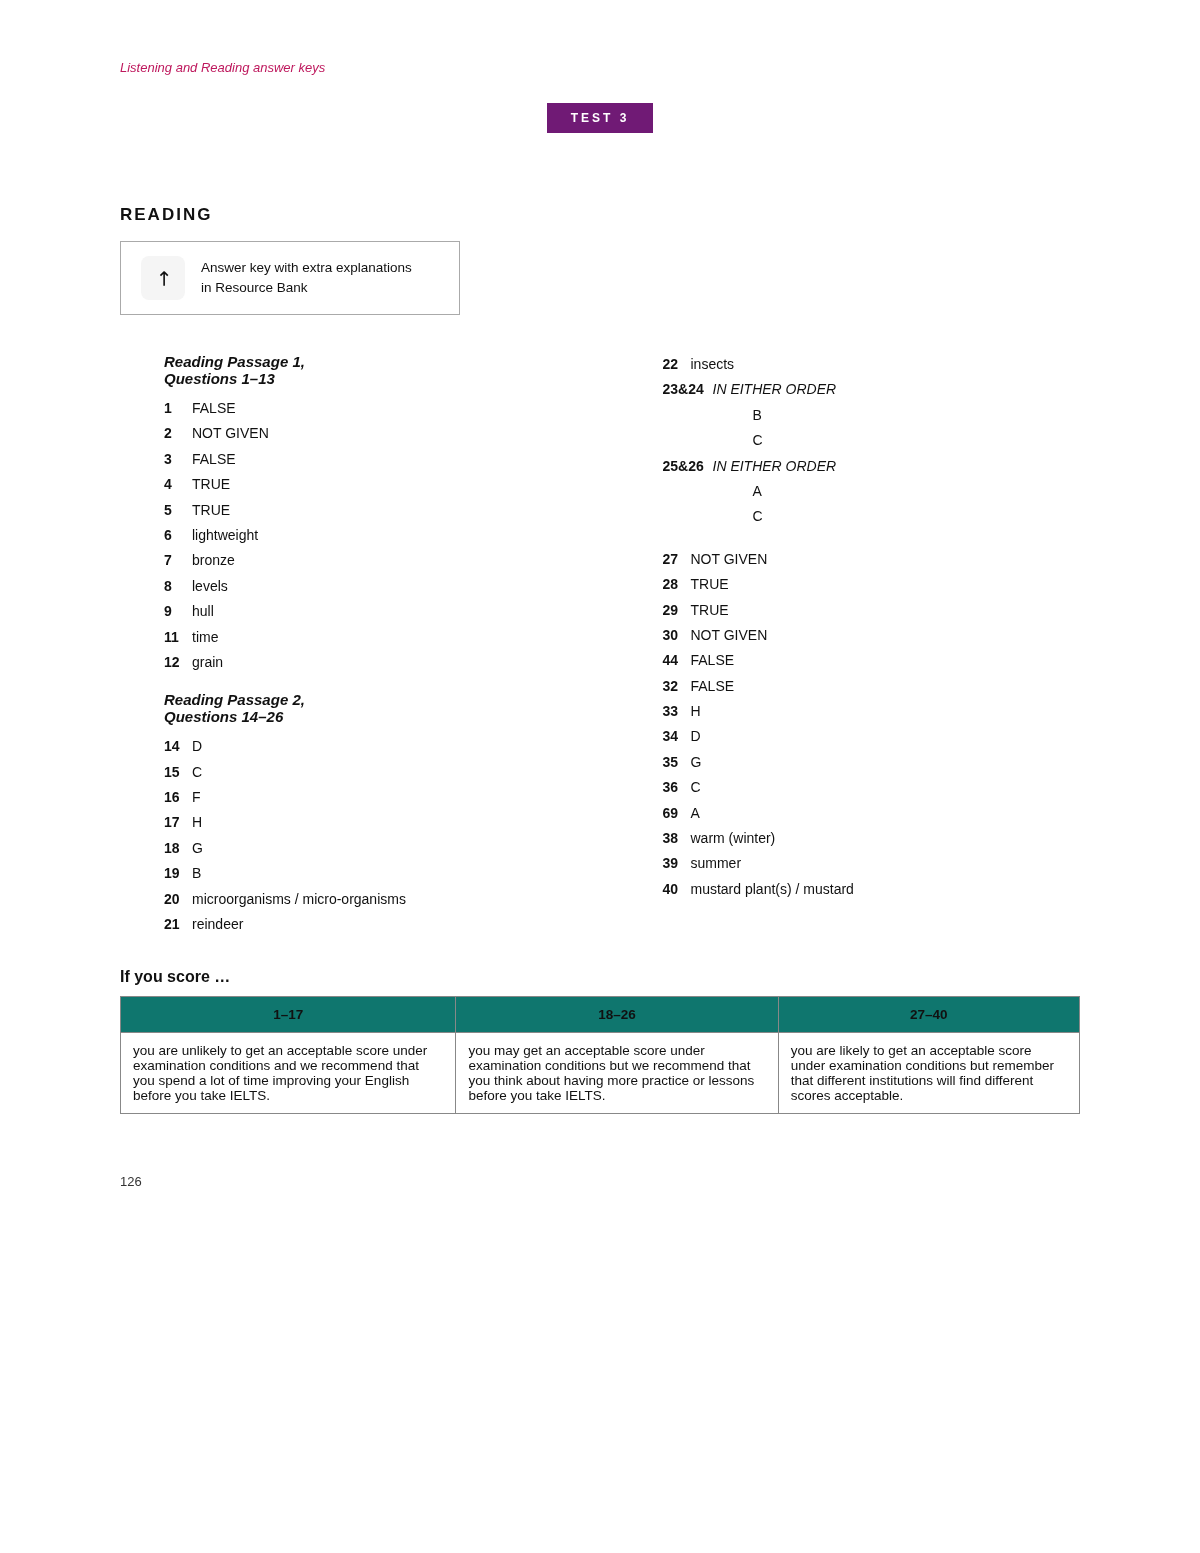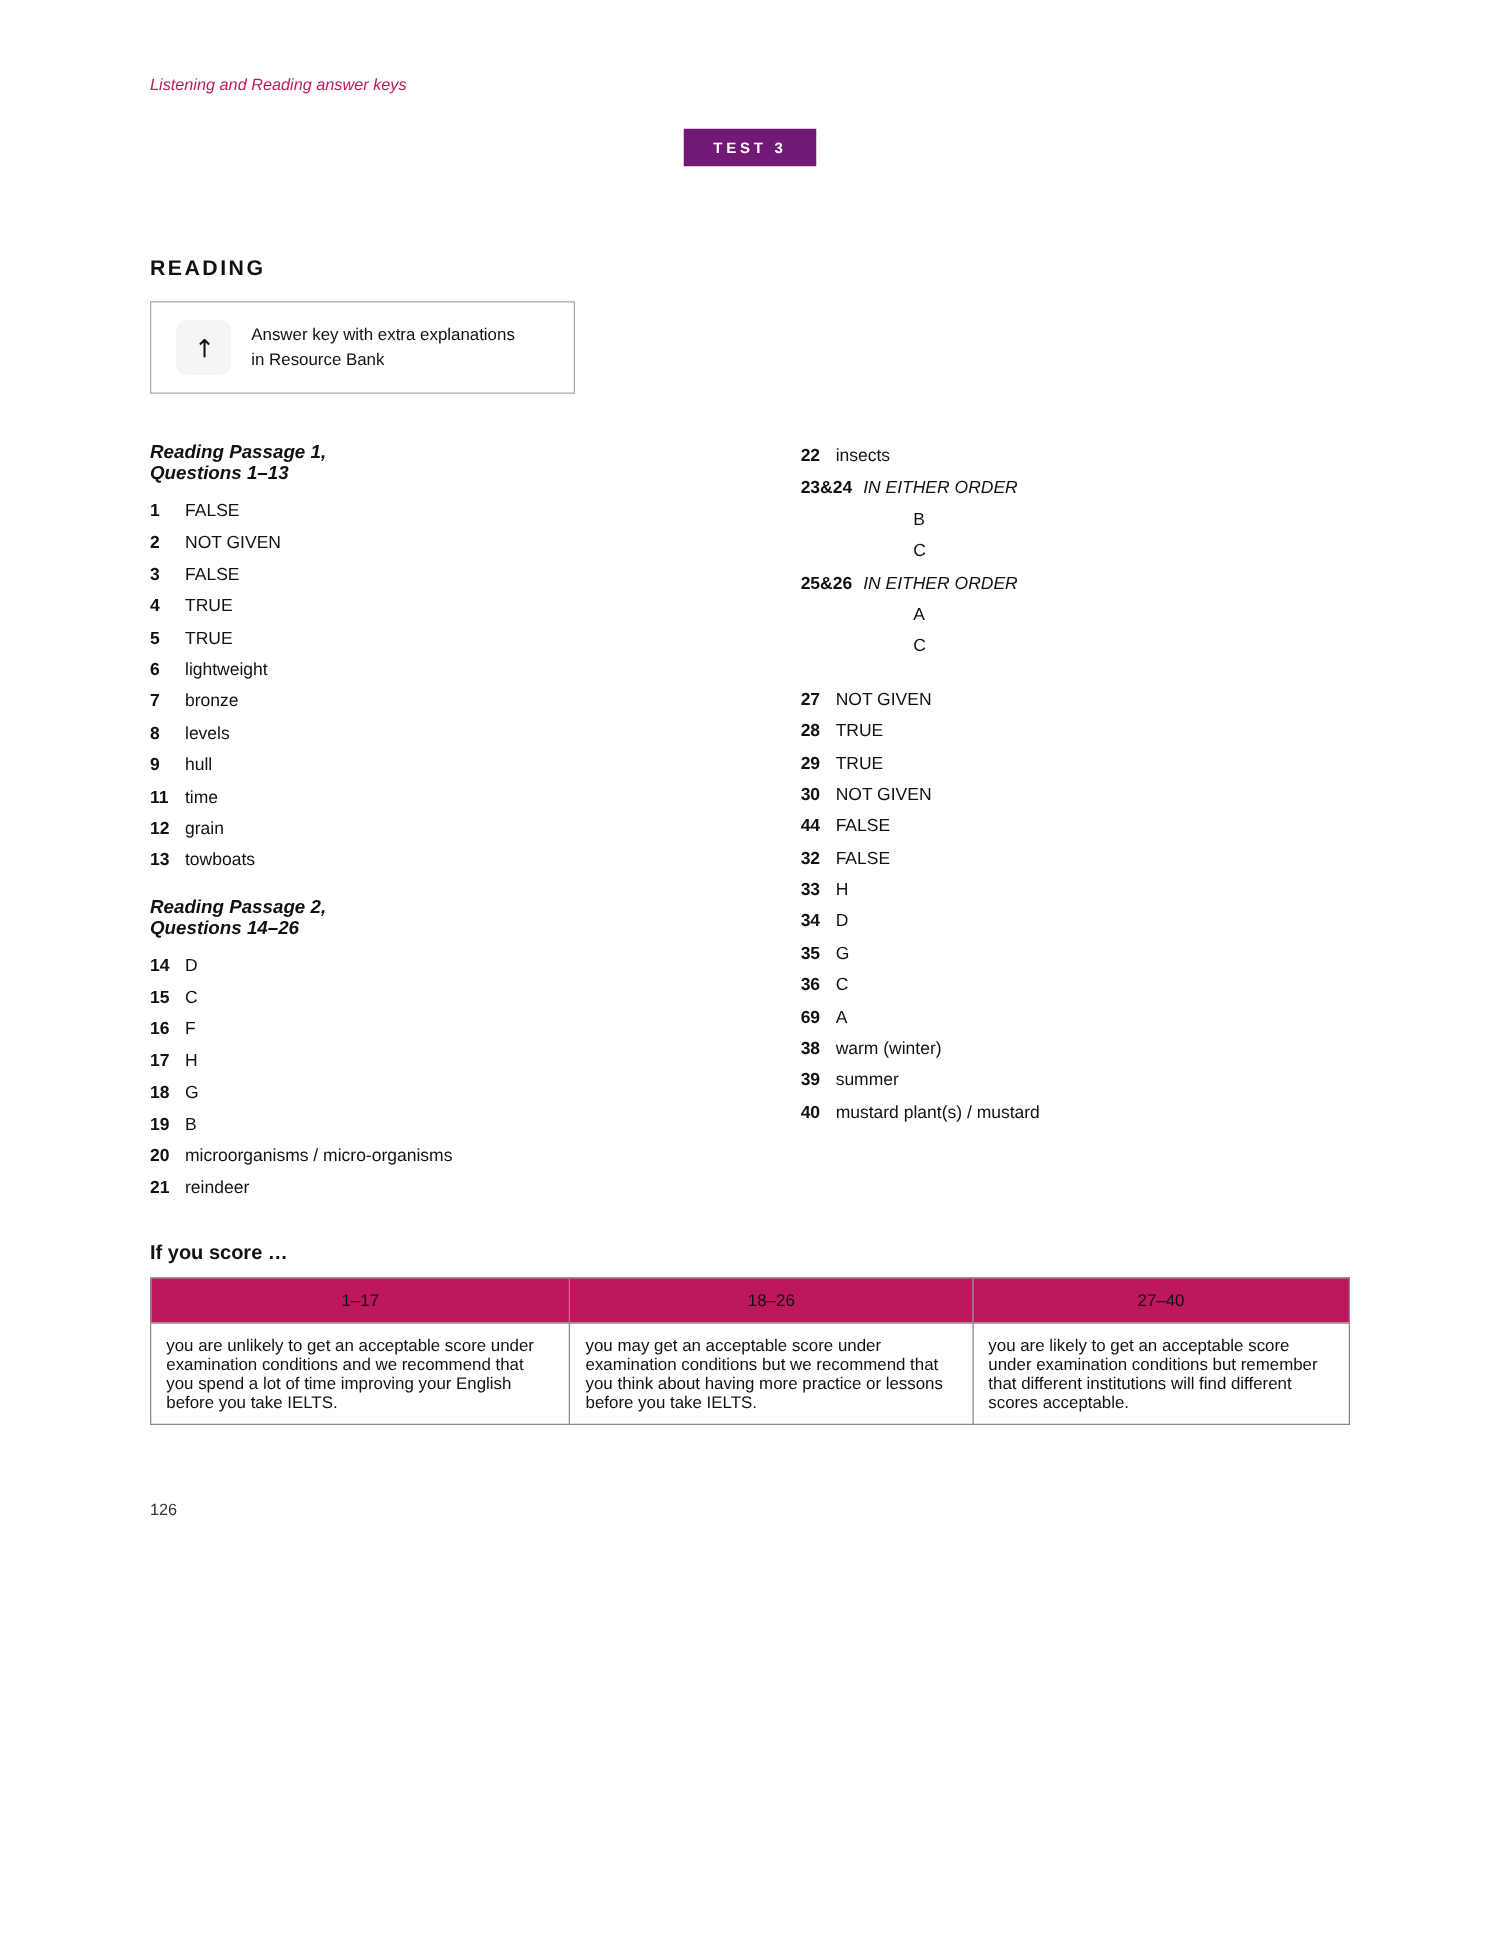--- a/index.html
+++ b/index.html
@@ -121,33 +121,34 @@
       font-size: 13.5px;
     }
 
     .score-table th, .score-table td {
       border: 1px solid #888;
       padding: 10px 12px;
       vertical-align: top;
     }
 
     .score-table th {
-      font-weight: normal;
-      background: #be185d;
+      font-weight: bold;
+      background: #0f766e;
     }
 
     .page-number {
       margin-top: 60px;
       font-size: 13px;
       color: #333;
     }
 
     .main-columns {
       display: flex;
       gap: 81px;
+      margin-left: 44px;
     }
 
     .left-col {
       flex: 1;
     }
 
     .right-col {
       flex: 1;
     }
   </style>
@@ -221,24 +222,20 @@
               <span class="answer-num">9</span>
               <span class="answer-val">hull</span>
             </li>
           <li>
               <span class="answer-num">11</span>
               <span class="answer-val">time</span>
             </li>
           <li>
               <span class="answer-num">12</span>
               <span class="answer-val">grain</span>
-            </li>
-          <li>
-              <span class="answer-num">13</span>
-              <span class="answer-val">towboats</span>
             </li>
         </ul>
       </div>
 
       <div style="margin-top: 18px;">
         <div class="passage-heading">
           <span>Reading Passage 2,</span><br>
           <span>Questions 14–26</span>
         </div>
         <ul class="answer-list">

